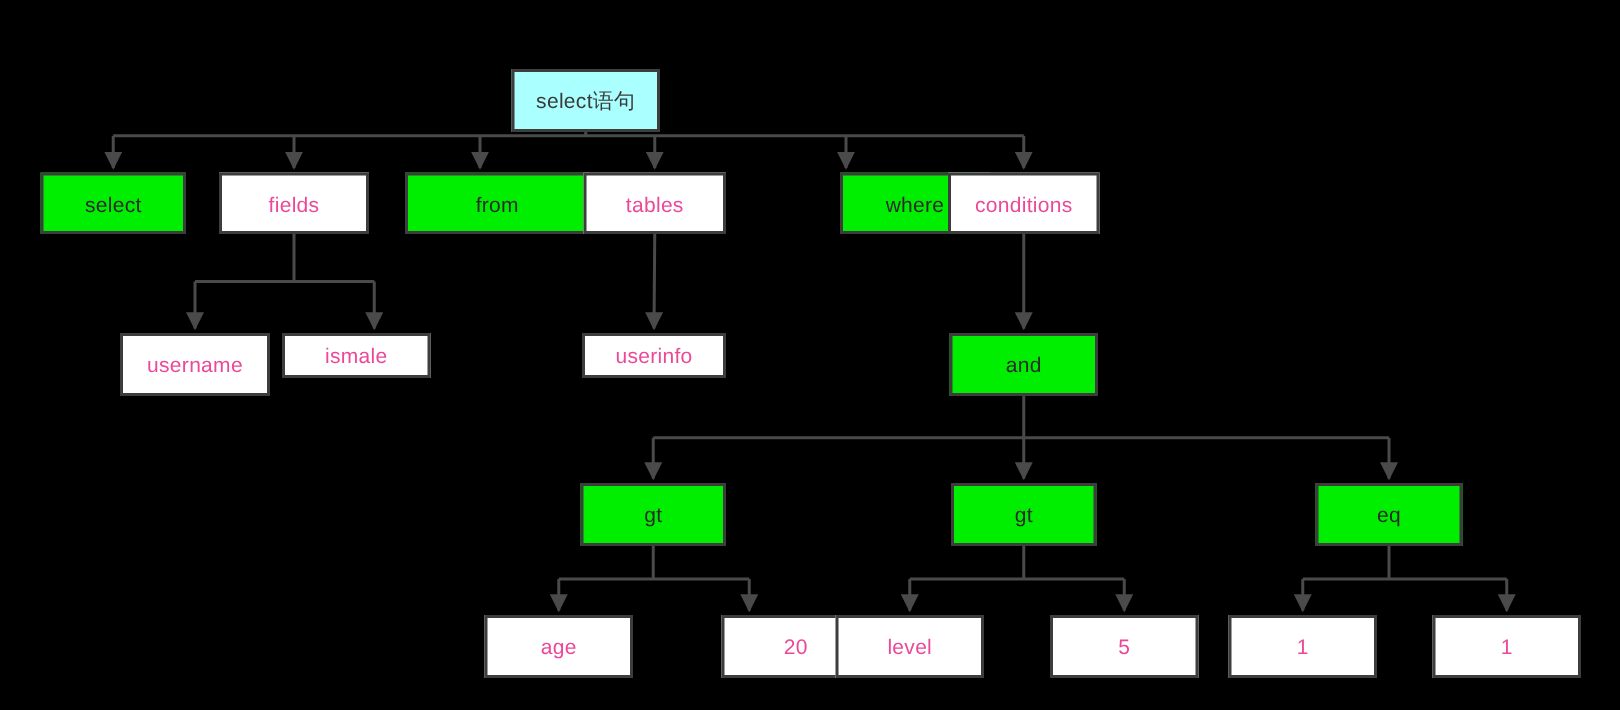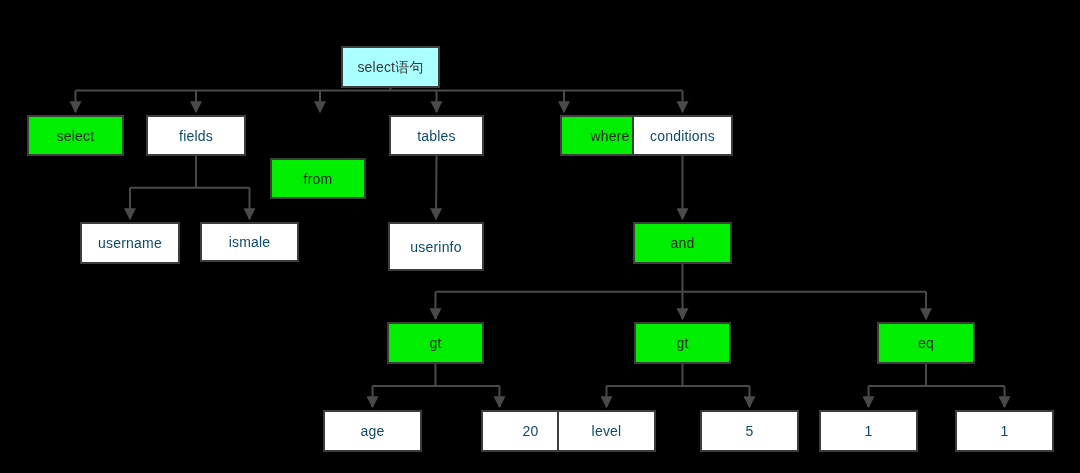--- a/index.html
+++ b/index.html
@@ -16,21 +16,21 @@
     overflow: hidden;
   }
   .node {
     position: absolute;
     box-sizing: border-box;
     border: 2px solid #3a3a3a;
     display: flex;
     align-items: center;
     justify-content: center;
     font-size: 14px;
-    color: #0c4a6e;
+    color: #ec4899;
     letter-spacing: 0.2px;
     line-height: 1;
     white-space: nowrap;
   }
   .node.white  { background: #ffffff; border-color: #3d3d3d; }
   .node.green  { background: #00ee00; border-color: #3d3d3d; color: #2b2b2b; }
   .node.cyan   { background: #aaffff; border-color: #3d3d3d; color: #3a3a3a; }
 
   .edges {
     position: absolute;
@@ -87,39 +87,39 @@
   <div id="node-layer">
       <div class="node cyan" style="left: 341px; top: 26px; width: 99px; height: 42px; margin-top: 20px;">
         <span>select语句</span>
       </div>
       <div class="node green" style="left: 27px; top: 115px; width: 97px; height: 41px;">
         <span>select</span>
       </div>
       <div class="node white" style="left: 146px; top: 115px; width: 100px; height: 41px;">
         <span>fields</span>
       </div>
-      <div class="node green" style="left: 270px; top: 115px; width: 96px; height: 41px; margin-top: 43px;">
+      <div class="node green" style="left: 270px; top: 115px; width: 123px; height: 41px;">
         <span>from</span>
       </div>
       <div class="node white" style="left: 389px; top: 115px; width: 95px; height: 41px;">
         <span>tables</span>
       </div>
       <div class="node green" style="left: 514px; top: 115px; width: 100px; height: 41px; margin-left: 46px;">
         <span>where</span>
       </div>
       <div class="node white" style="left: 632px; top: 115px; width: 101px; height: 41px;">
         <span>conditions</span>
       </div>
       <div class="node white" style="left: 80px; top: 222px; width: 100px; height: 42px; justify-content: center;">
         <span>username</span>
       </div>
-      <div class="node white" style="left: 200px; top: 222px; width: 99px; height: 40px;">
+      <div class="node white" style="left: 188px; top: 222px; width: 99px; height: 30px;">
         <span>ismale</span>
       </div>
-      <div class="node white" style="left: 388px; top: 222px; width: 96px; height: 49px;">
+      <div class="node white" style="left: 388px; top: 222px; width: 96px; height: 30px;">
         <span>userinfo</span>
       </div>
       <div class="node green" style="left: 633px; top: 222px; width: 99px; height: 42px;">
         <span>and</span>
       </div>
       <div class="node green" style="left: 387px; top: 322px; width: 97px; height: 42px;">
         <span>gt</span>
       </div>
       <div class="node green" style="left: 634px; top: 322px; width: 97px; height: 42px;">
         <span>gt</span>

